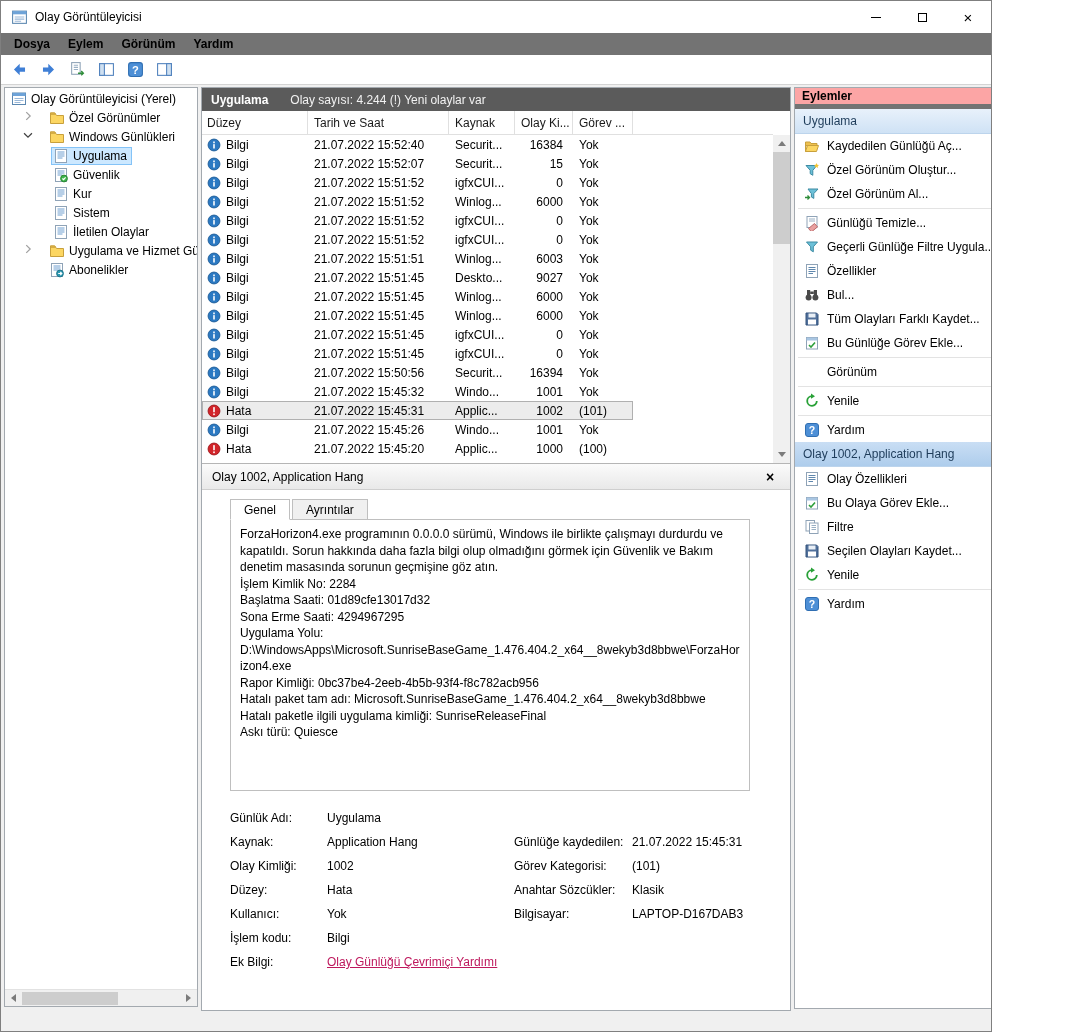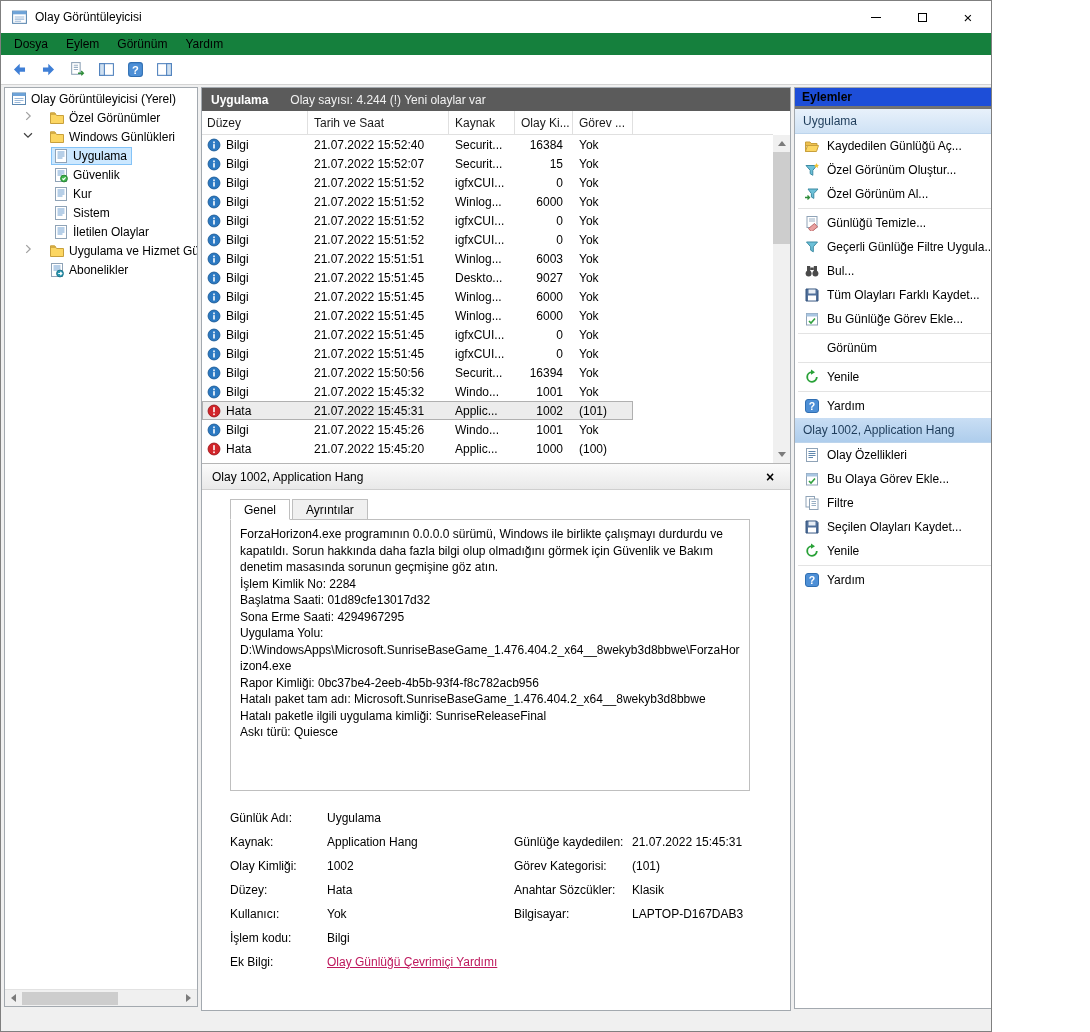--- a/index.html
+++ b/index.html
@@ -13,21 +13,21 @@
 
   
   .titlebar { height:32px; background:#fff; display:flex; align-items:center; padding-left:10px; }
   .app-icon { width:16px; height:16px; margin-right:8px; }
   .title-text { flex:1; }
   .win-controls { display:flex; height:32px; }
   .win-btn { width:46px; height:32px; display:flex; align-items:center; justify-content:center; }
   .glyph-min { width:10px; height:1px; background:#000; }
   .glyph-max { width:9px; height:9px; border:1px solid #000; }
   .glyph-close { font-size:15px; line-height:15px; }
-  .menubar { height:22px; background:#15803d; display:flex; align-items:center; padding-left:4px; }
+  .menubar { height:22px; background:#737373; display:flex; align-items:center; padding-left:4px;font-weight:bold; }
   .menu-item { padding:0 9px; height:100%; display:flex; align-items:center; }
   .toolbar { height:30px; background:#fff; border-bottom:1px solid #d4d4d4;
              display:flex; align-items:center; padding-left:6px; gap:4px; }
   .tool-btn { width:25px; height:24px; display:flex; align-items:center; justify-content:center; }
   .icon { display:inline-block; }
   .icon svg, .tool-btn svg { width:17px; height:17px; display:block; }
 
   
   .content { position:absolute; top:84px; left:0; right:0; bottom:0; background:#f0f0f0; }
 
@@ -100,21 +100,21 @@
   .desc-box { border:1px solid #bfbfbf; margin-top:-1px; height:272px; padding:6px 9px;
               white-space:pre-wrap; overflow:hidden; overflow-wrap:break-word; line-height:16.5px; }
   .fields { margin-top:16px; }
   .f-row { display:grid; grid-template-columns:97px 187px 118px 1fr; min-height:24px; align-items:start; padding-top:4px; }
   .f-cell { white-space:nowrap; overflow:hidden; }
   .link { color:#be185d; text-decoration:underline; }
 
   
   .actions { position:absolute; left:793px; top:2px; width:295px; height:922px; background:#fff;
              border:1px solid #a3a9af; display:flex; flex-direction:column; }
-  .actions-title { height:21px; background:#1d4ed8; border-bottom:3px solid #737373; font-weight:bold;
+  .actions-title { height:21px; background:#fca5a5; border-bottom:5px solid #737373; font-weight:bold;
                    display:flex; align-items:center; padding:0 7px; flex:none; }
   .actions-body { flex:1; position:relative; overflow:hidden; padding-right:17px; }
   .group-header { height:25px; display:flex; align-items:center; padding:0 8px; color:#1e3c5a;
                   border-bottom:1px solid #bcd4ec; }
   .group-header.primary   { background:linear-gradient(#e8f1fb,#cfe2f5); }
   .group-header.secondary { background:linear-gradient(#c9def4,#aecdec); }
   .gh-label { flex:1; }
   .gh-chev { width:16px; height:16px; }
   .gh-chev svg { width:16px; height:16px; display:block; }
   .action-item { height:24px; display:flex; align-items:center; padding-left:9px; position:relative; }
@@ -800,20 +800,30 @@
                 <svg viewBox="0 0 16 16">
                   <path d="M2.5 3h11L9.3 7.8v5L6.7 11.2V7.8z" fill="#6cc0d8" stroke="#3d8ba3"></path>
                 </svg>
               </span>
     <span class="alabel">Geçerli Günlüğe Filtre Uygula...</span>
     <span class="submenu-slot"></span>
   </div>
             <div class="action-item">
     <span class="aicon">
                 <svg viewBox="0 0 16 16">
+                  <rect x="2.5" y="1.5" width="11" height="13" fill="#fff" stroke="#8fa3b7"></rect>
+                  <path d="M4.5 4.5h7M4.5 6.5h7M4.5 8.5h7M4.5 10.5h4.5" stroke="#5f87ad" stroke-width="1"></path>
+                </svg>
+              </span>
+    <span class="alabel">Özellikler</span>
+    <span class="submenu-slot"></span>
+  </div>
+            <div class="action-item">
+    <span class="aicon">
+                <svg viewBox="0 0 16 16">
                   <rect x="3" y="3" width="3.2" height="5" fill="#4a4a4a"></rect>
                   <rect x="9.8" y="3" width="3.2" height="5" fill="#4a4a4a"></rect>
                   <rect x="6.2" y="4.5" width="3.6" height="2.5" fill="#4a4a4a"></rect>
                   <circle cx="4.6" cy="10.5" r="3" fill="#4a4a4a"></circle>
                   <circle cx="11.4" cy="10.5" r="3" fill="#4a4a4a"></circle>
                 </svg>
               </span>
     <span class="alabel">Bul...</span>
     <span class="submenu-slot"></span>
   </div>

